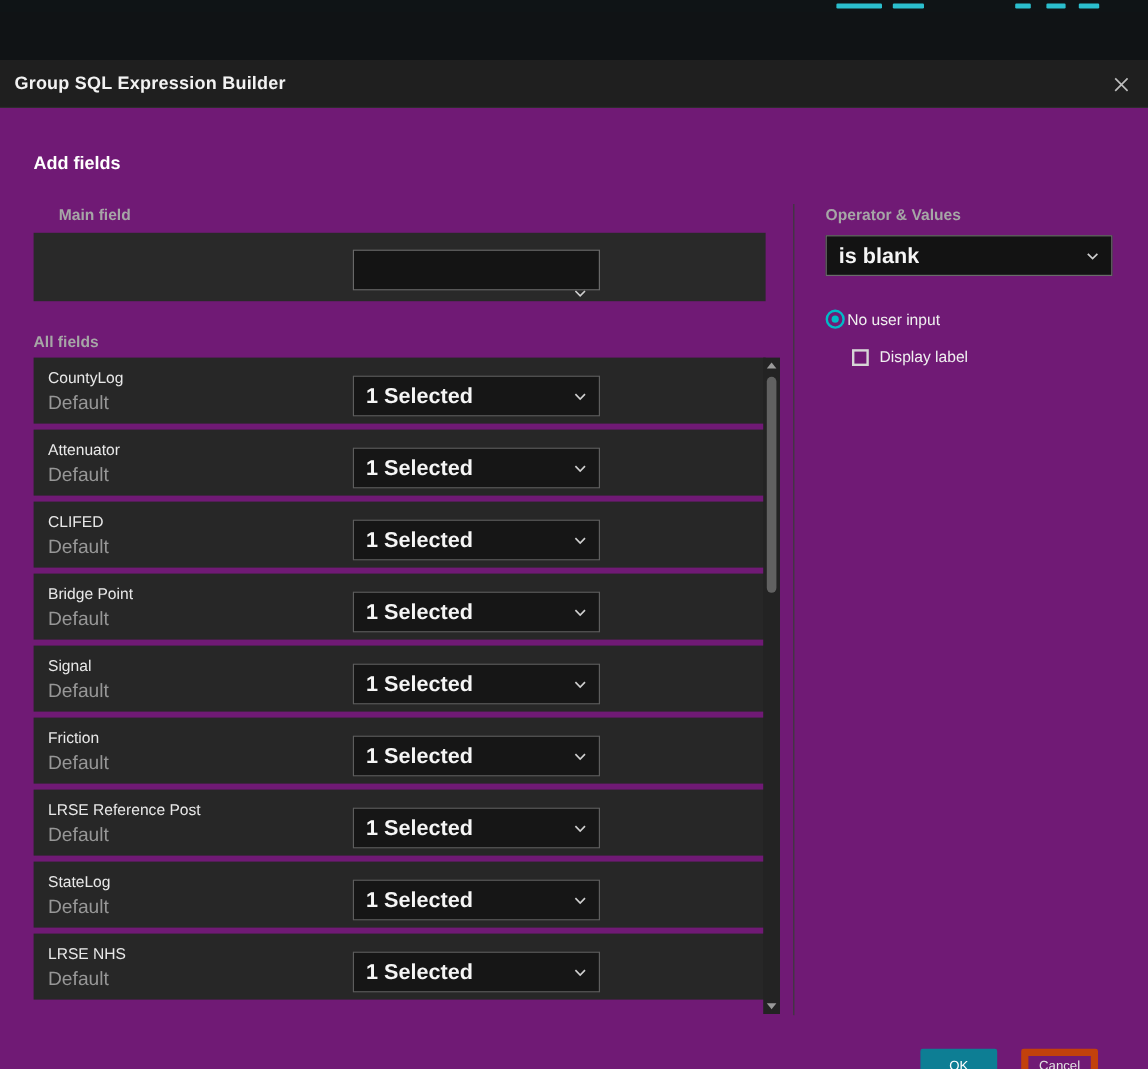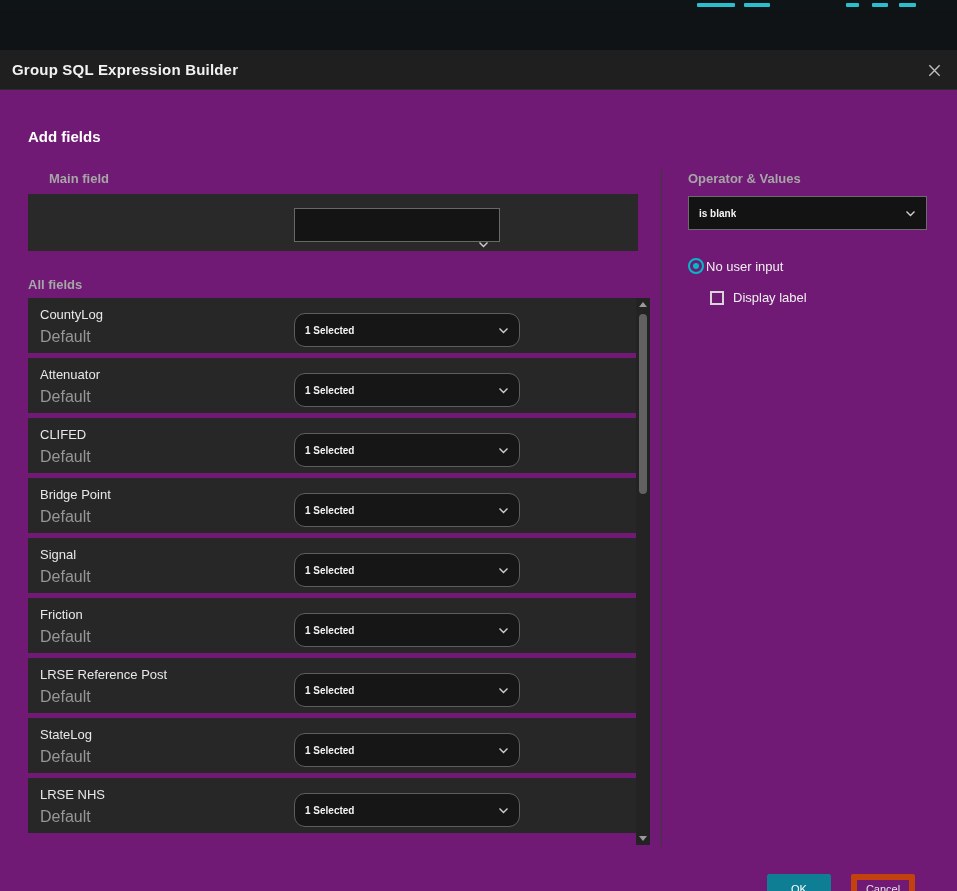--- a/index.html
+++ b/index.html
@@ -46,36 +46,36 @@
   .label-operator  { left:688px; top:121px; }
 
   .main-box {
     position:absolute; left:28px; top:144px; width:610px; height:57px;
     background:#292929;
   }
 
   .select {
     display:flex; align-items:center; gap:8px;
     background:#141414; border:1px solid #686868;
-    color:#f5f5f5; font-size:10px; font-weight:600;
+    color:#f5f5f5; font-size:18px; font-weight:600;
     padding:16px 10px; cursor:pointer;
   }
   .select .val { white-space:nowrap; overflow:hidden; text-overflow:ellipsis; }
   .select .chev { margin-left:auto; flex:none; }
 
   .sel-source { position:absolute; left:12px; top:14px; width:238px; height:29px; }
   .sel-date   { position:absolute; left:266px; top:14px; width:206px; height:29px;flex-direction:column; }
 
   .fields-list { position:absolute; left:28px; top:248px; width:610px; }
   .field-row {
     position:relative; height:55px; margin-bottom:5px; background:#272727;
   }
   .field-name { position:absolute; left:12px; top:9px; font-size:13px; color:#e8e8e8; font-weight:400;text-align:right; }
   .field-sub  { position:absolute; left:12px; top:30px; font-size:16px; color:#979797; }
-  .field-row .select { position:absolute; left:266px; top:15px; width:226px; height:26px; background:#161616; border-color:#5d5d5d;border-radius:11px; }
+  .field-row .select { position:absolute; left:266px; top:15px; width:206px; height:26px; background:#161616; border-color:#5d5d5d; }
 
   
   .scrollbar {
     position:absolute; left:636px; top:248px; width:14px; height:547px;
     background:#232323;
   }
   .sb-thumb {
     position:absolute; left:3px; top:16px; width:8px; height:180px;
     background:#616161; border-radius:4px; cursor:pointer;
   }

